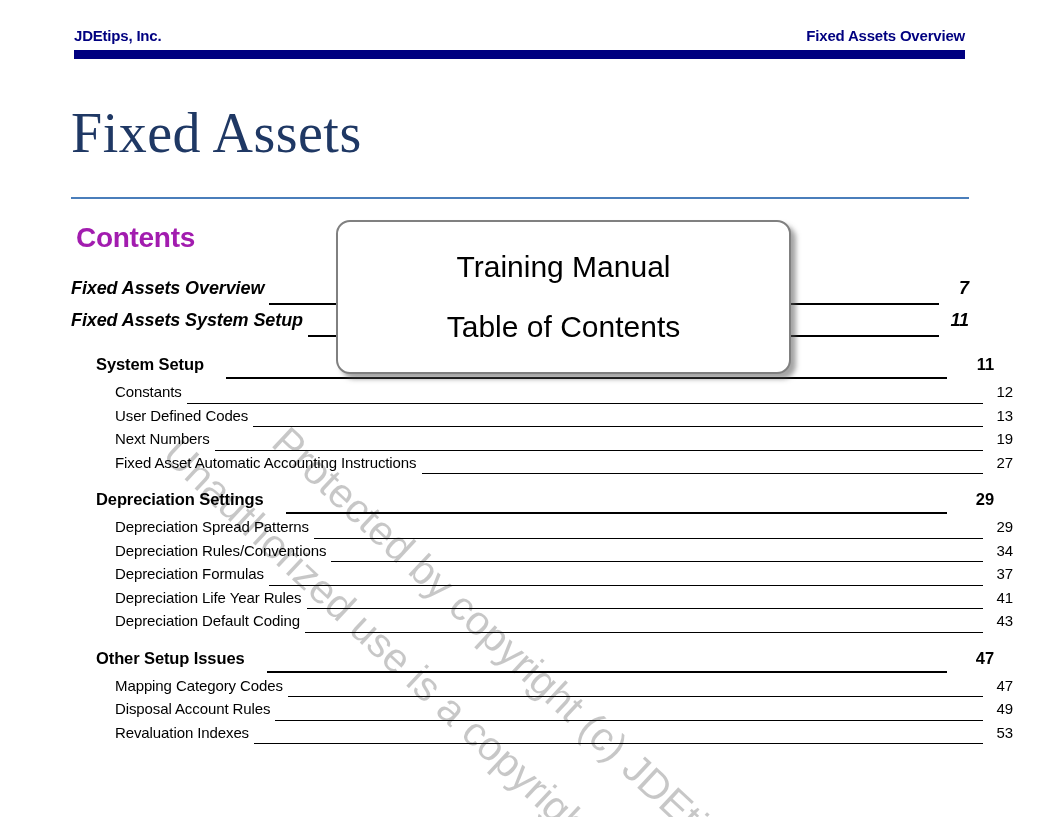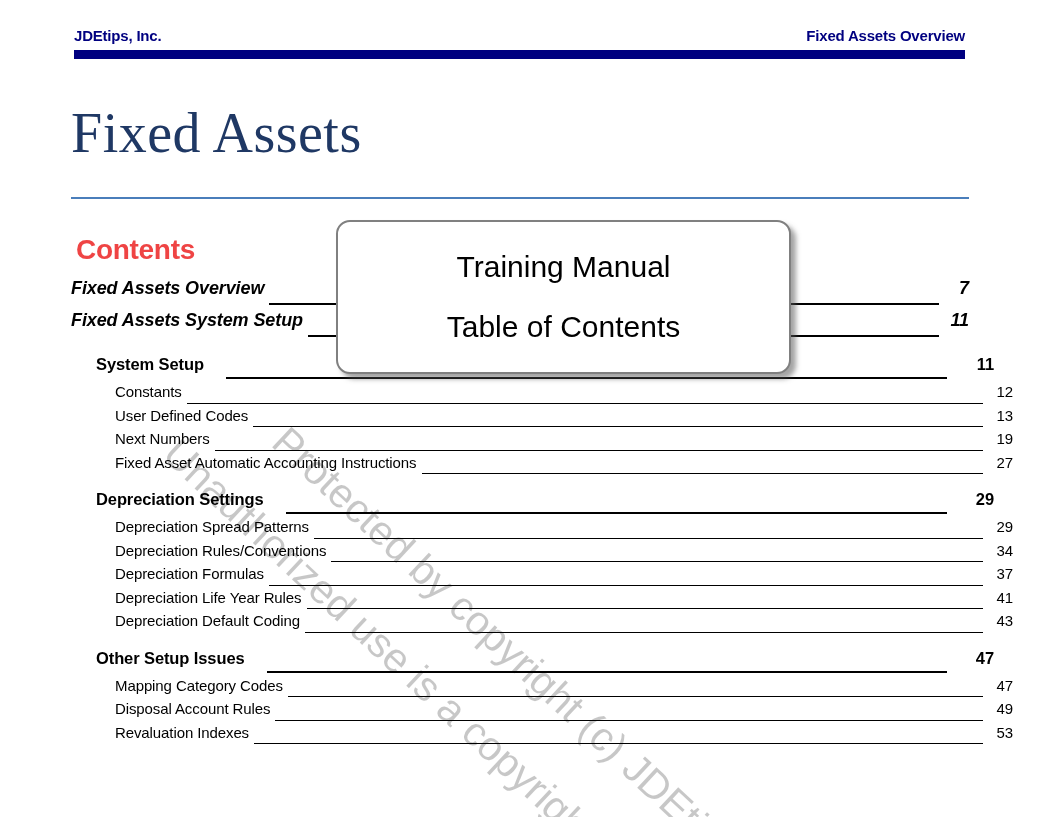--- a/index.html
+++ b/index.html
@@ -65,22 +65,22 @@
     top: 197px;
     width: 898px;
     height: 2px;
     background: #4a7ebb;
   }
 
   
   #contents-heading {
     position: absolute;
     left: 76px;
-    top: 234px;
-    color: #ef4444;
+    top: 222px;
+    color: #a21caf;
     font-family: "Liberation Sans", sans-serif;
     font-size: 28px;
     font-weight: bold;
     letter-spacing: -0.3px;
     white-space: nowrap;
   }
 
   
   #toc {
     position: absolute;

